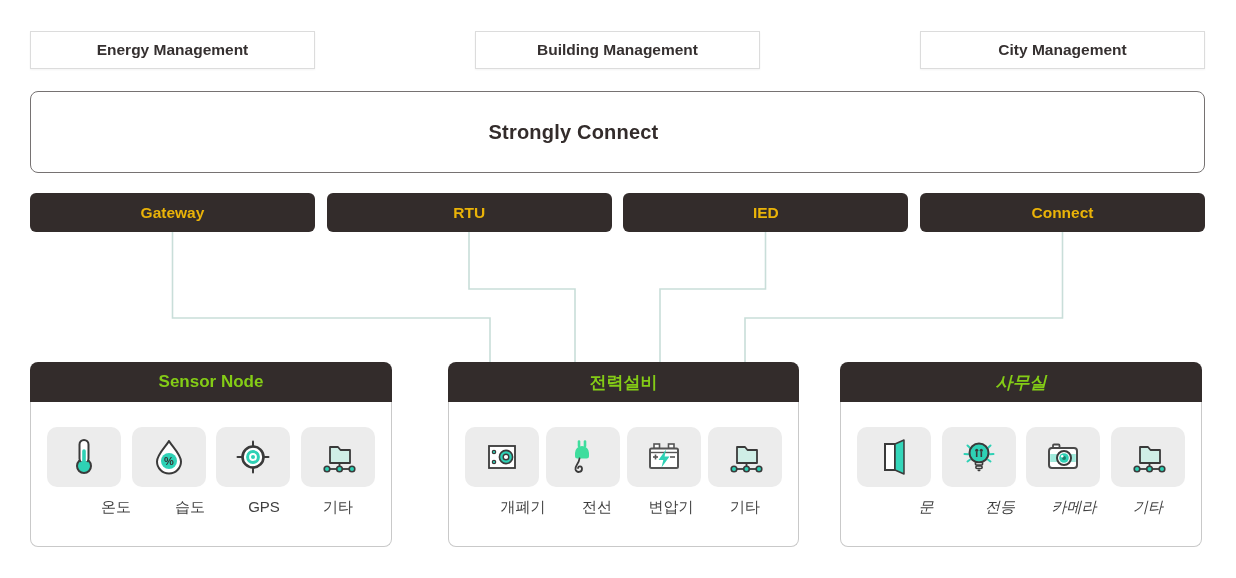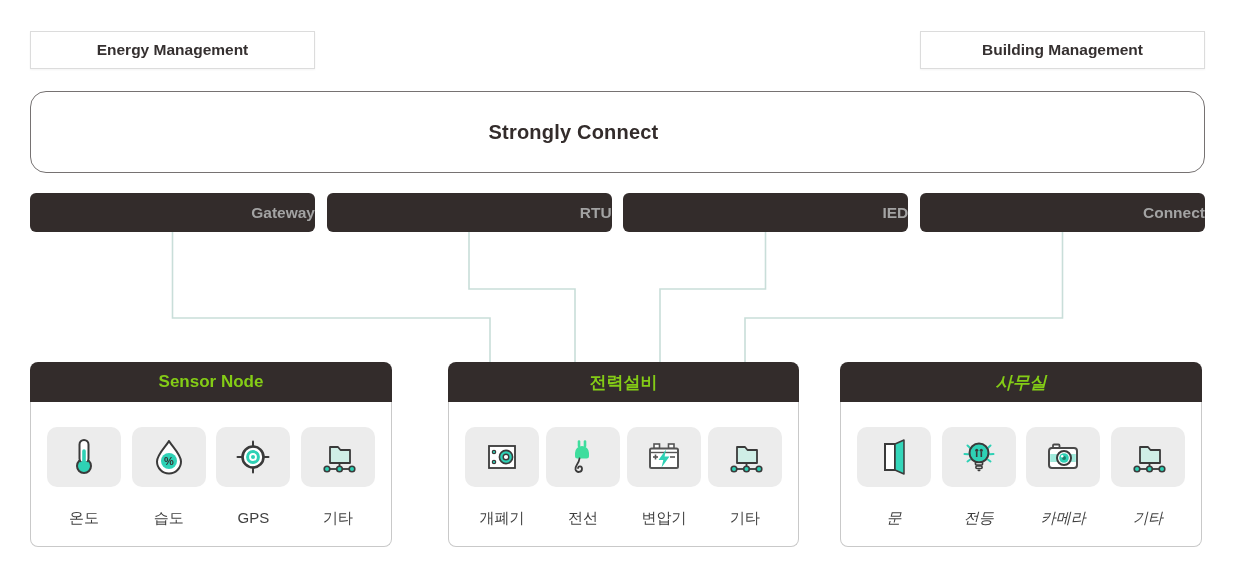--- a/index.html
+++ b/index.html
@@ -10,30 +10,30 @@
   
   .pill-row{position:absolute;left:30px;top:31px;width:1175px;display:flex;justify-content:space-between;}
   .pill{
     width:285px;height:38px;box-sizing:border-box;background:#fff;
     border:1px solid #dcdcdc;border-radius:0;display:flex;align-items:center;justify-content:center;
     font-size:15.5px;font-weight:bold;color:#353030;box-shadow:0 1px 2px rgba(0,0,0,0.05);
   }
   
   .scbox{
     position:absolute;left:30px;top:91px;width:1175px;height:82px;box-sizing:border-box;
-    border:1px solid #767272;border-radius:16px;background:#fff;
+    border:1px solid #767272;border-radius:8px;background:#fff;
     display:flex;align-items:center;justify-content:center;
   }
   .scbox .sc-label{font-size:20px;font-weight:bold;color:#332c2b;position:relative;left:-44px;letter-spacing:0.2px;}
   
   .dev-row{position:absolute;left:30px;top:193px;width:1175px;display:flex;justify-content:space-between;}
   .devbtn{
     width:285px;height:39px;background:#332c2b;border-radius:6px;
-    display:flex;align-items:center;justify-content:flex-end;
-    font-size:15.5px;font-weight:bold;color:#a3a3a3;
+    display:flex;align-items:center;justify-content:center;
+    font-size:15.5px;font-weight:bold;color:#eab308;
   }
   
   .wires{position:absolute;left:0;top:0;pointer-events:none;}
   .wires polyline{fill:none;stroke:#c9ded9;stroke-width:1.6px;}
   
   .panel{position:absolute;top:362px;width:362px;height:185px;box-sizing:border-box;}
   .panel.p0{left:30px;} .panel.p1{left:437px;padding-left:11px;} .panel.p2{left:840px;font-style:italic;}
   .phead{
     height:40px;background:#332c2b;border-radius:8px 8px 0 0;
     display:flex;align-items:center;justify-content:center;
@@ -42,35 +42,38 @@
   .pbody{
     height:145px;box-sizing:border-box;background:#fff;
     border:1px solid #c9c9c9;border-top:none;border-radius:0 0 8px 8px;
     padding:25px 16px 0 16px;
   }
   .tiles{display:flex;justify-content:space-between;}
   .tile{
     width:74px;height:60px;background:#ececec;border-radius:10px;
     display:flex;align-items:center;justify-content:center;
   }
-  .labels{display:flex;justify-content:space-between;margin-top:22px;}
+  .labels{display:flex;justify-content:flex-end;margin-top:11px;}
   .lab{width:74px;text-align:center;font-size:15px;color:#3f3f3f;}
   svg .oln{stroke:#3a3a3a;stroke-width:2;fill:none;stroke-linecap:round;stroke-linejoin:round;}
 </style>
 </head>
 <body>
 
 <div id="canvas">
 
   <div class="pill-row">
     <div class="pill">
         <span>Energy Management</span>
       </div>
     <div class="pill">
         <span>Building Management</span>
+      </div>
+    <div class="pill">
+        <span>City Management</span>
       </div>
   </div>
 
   <div class="scbox">
     <span class="sc-label">Strongly Connect</span>
   </div>
 
   <div class="dev-row">
     <div class="devbtn">
         <span>Gateway</span>

